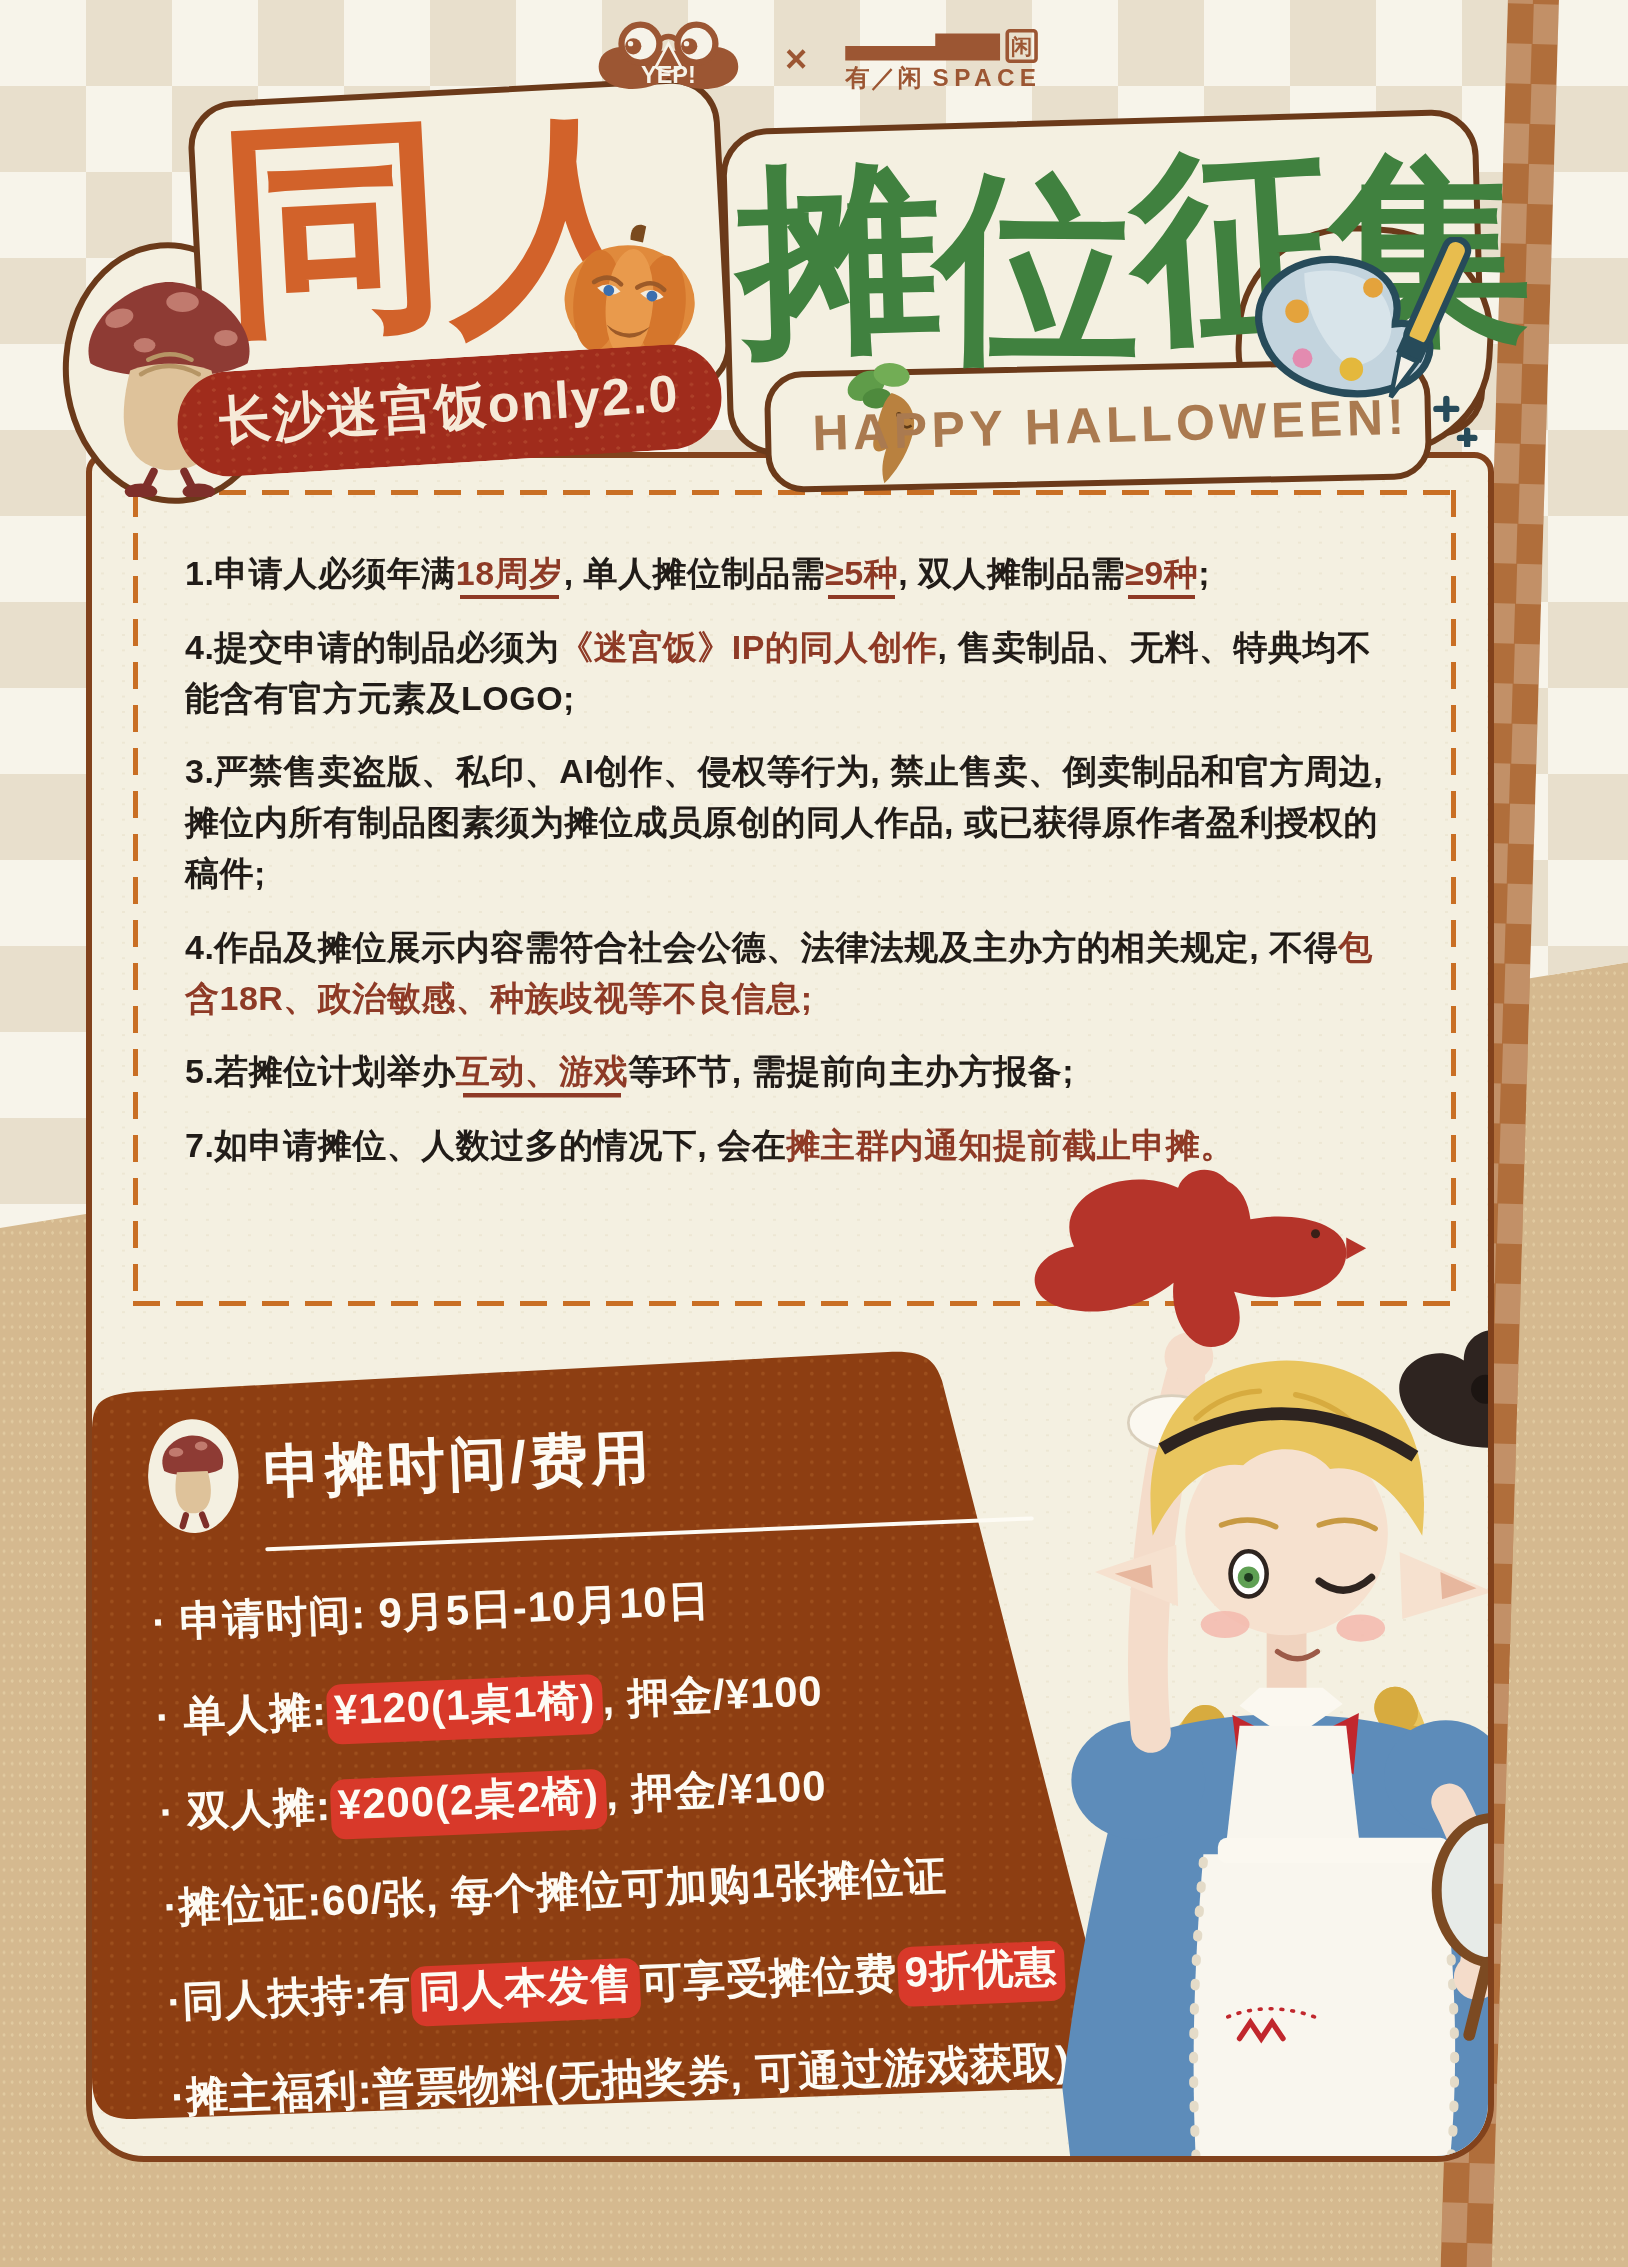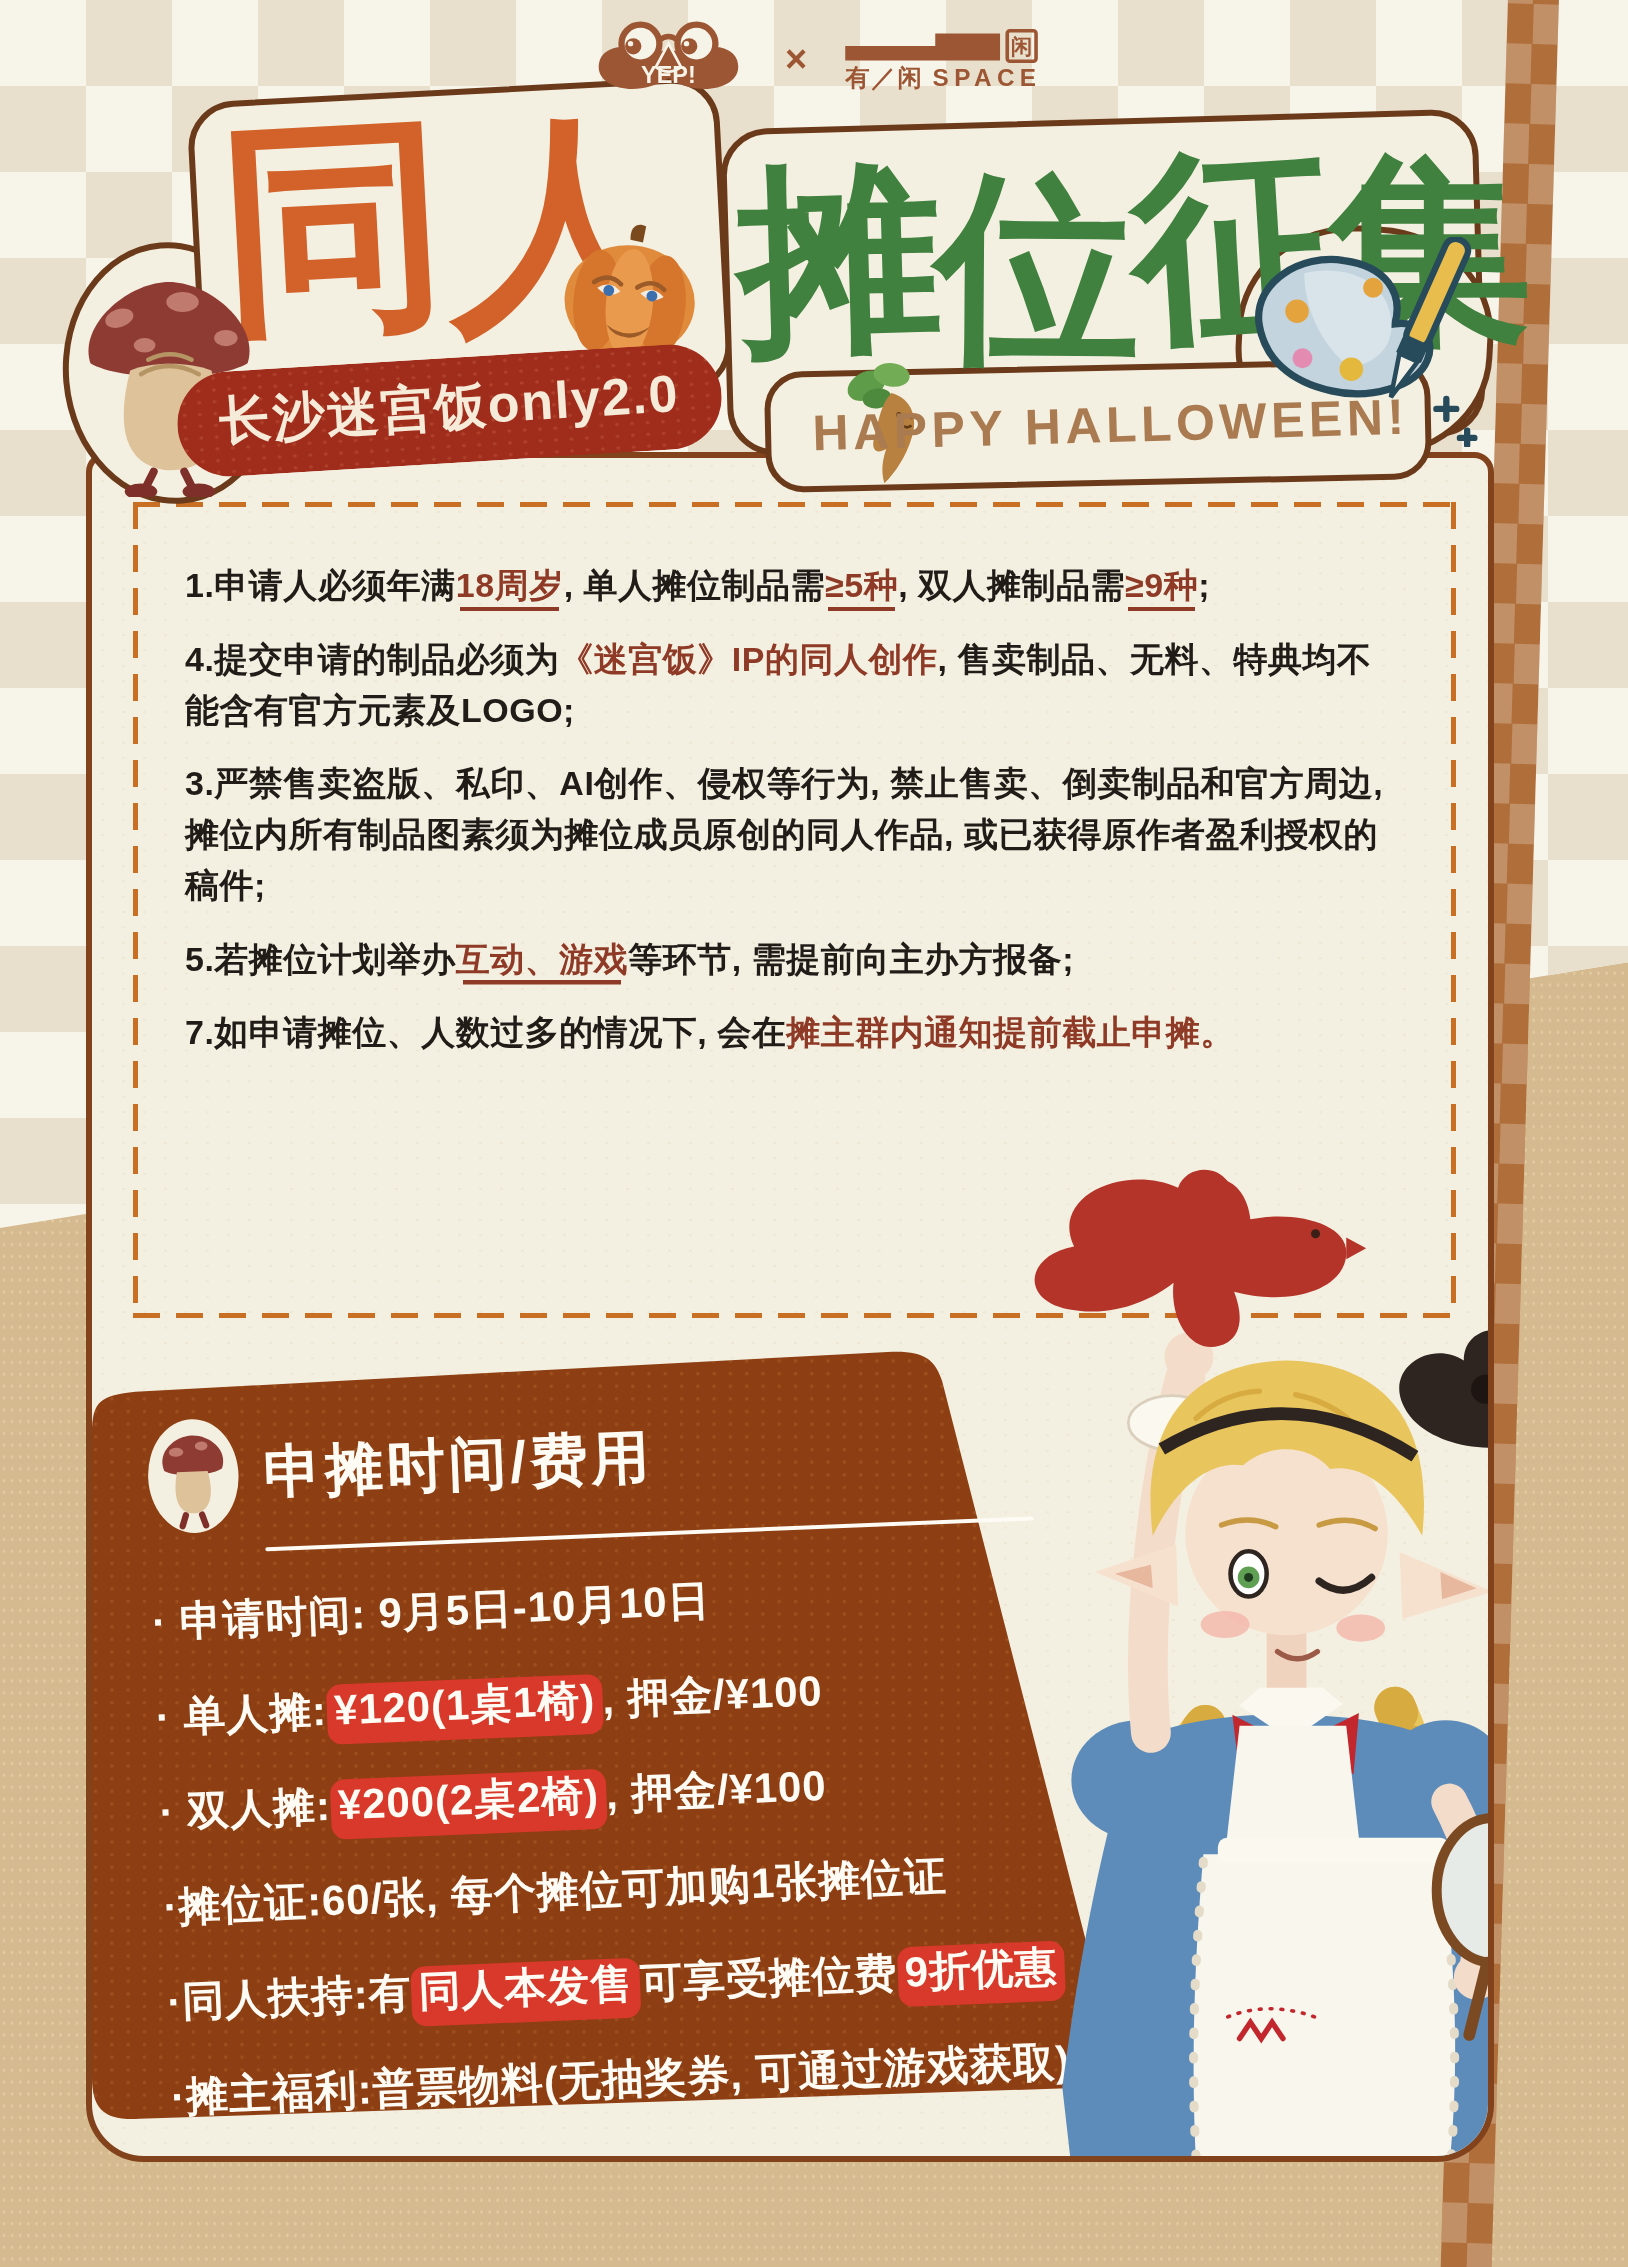--- a/index.html
+++ b/index.html
@@ -21,21 +21,21 @@
     transform:rotate(1.7deg);transform-origin:top center;
     background:conic-gradient(#b06e3b 0 90deg,#c29067 0 180deg,#b06e3b 0 270deg,#c29067 0);
     background-size:51px 80px;}
   
   .sheet{position:absolute;left:86px;top:452px;width:1408px;height:1710px;
     box-sizing:border-box;border:6.3px solid #82421c;border-radius:20px 20px 58px 58px;
     background-color:#f4f0e1;
     background-image:radial-gradient(rgba(205,188,150,.18) 1.4px,transparent 1.8px);
     background-size:21px 15.4px;overflow:hidden;}
   
-  .rules-box{position:absolute;left:41px;top:44px;width:1323px;height:816px;z-index:1;
+  .rules-box{position:absolute;left:41px;top:32px;width:1323px;height:816px;z-index:1;
     box-sizing:border-box;padding:58px 52px 0 52px;
     background-image:
       repeating-linear-gradient(90deg,#c96f24 0 27px,transparent 27px 43px),
       repeating-linear-gradient(90deg,#c96f24 0 27px,transparent 27px 43px),
       repeating-linear-gradient(180deg,#c96f24 0 27px,transparent 27px 43px),
       repeating-linear-gradient(180deg,#c96f24 0 27px,transparent 27px 43px);
     background-size:100% 5.4px,100% 5.4px,5.4px 100%,5.4px 100%;
     background-position:0 0,0 100%,0 0,100% 0;background-repeat:no-repeat;}
   .rule{margin:0 0 22.6px 0;font-size:34px;line-height:1.5;font-weight:800;color:#211c18;letter-spacing:0.5px;}
   .rules-box .seg-n{color:#211c18;}
@@ -111,20 +111,21 @@
       <text x="0" y="64" font-size="27" font-weight="700" fill="#9c5633" letter-spacing="2" font-family="Liberation Sans,sans-serif"><tspan>有／闲</tspan><tspan dx="10" letter-spacing="6">SPACE</tspan></text>
     </svg>
   </div>
 
   <div class="sheet">
 
     <div class="rules-box">
       <p class="rule"><span class="seg seg-n">1.申请人必须年满</span><span class="seg seg-au">18周岁</span><span class="seg seg-n">, 单人摊位制品需</span><span class="seg seg-au">≥5种</span><span class="seg seg-n">, 双人摊制品需</span><span class="seg seg-au">≥9种</span><span class="seg seg-n">;</span></p>
       <p class="rule"><span class="seg seg-n">4.提交申请的制品必须为</span><span class="seg seg-a">《迷宫饭》IP的同人创作</span><span class="seg seg-n">, 售卖制品、无料、特典均不能含有官方元素及LOGO;</span></p>
       <p class="rule"><span class="seg seg-n">3.严禁售卖盗版、私印、AI创作、侵权等行为, 禁止售卖、倒卖制品和官方周边, 摊位内所有制品图素须为摊位成员原创的同人作品, 或已获得原作者盈利授权的稿件;</span></p>
+      <p class="rule"><span class="seg seg-n">4.作品及摊位展示内容需符合社会公德、法律法规及主办方的相关规定, 不得</span><span class="seg seg-a">包含18R、政治敏感、种族歧视等不良信息;</span></p>
       <p class="rule"><span class="seg seg-n">5.若摊位计划举办</span><span class="seg seg-au">互动、游戏</span><span class="seg seg-n">等环节, 需提前向主办方报备;</span></p>
       <p class="rule"><span class="seg seg-n">7.如申请摊位、人数过多的情况下, 会在</span><span class="seg seg-a">摊主群内通知提前截止申摊。</span></p>
     </div>
 
     <svg class="brownbox-svg" viewBox="0 0 1557 1890">
       <defs>
         <pattern id="dots" width="18" height="14" patternUnits="userSpaceOnUse">
           <circle cx="4" cy="4" r="2" fill="rgba(240,170,90,.16)"></circle>
         </pattern>
       </defs>

